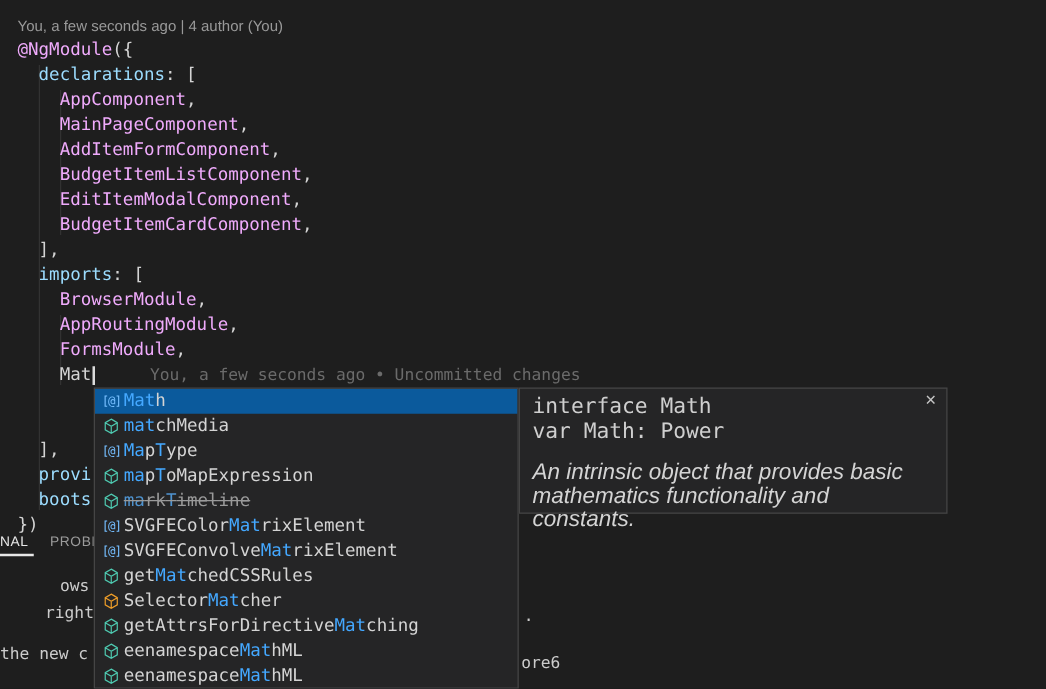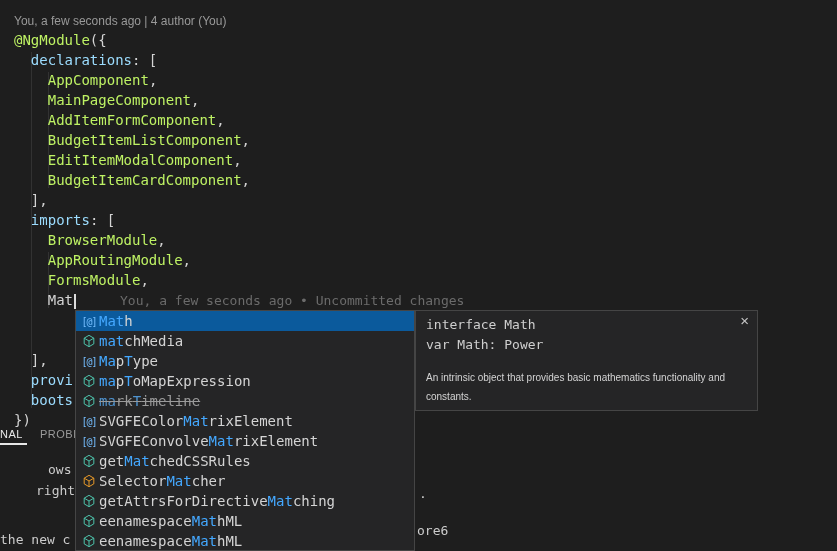--- a/index.html
+++ b/index.html
@@ -3,62 +3,62 @@
 <meta charset="utf-8">
 <style>
   html,body{margin:0;padding:0;background:#1e1e1e;}
   .screen{position:relative;width:837px;height:551px;background:#1e1e1e;overflow:hidden;
           font-family:"DejaVu Sans Mono",monospace;}
 
   
   .codelens{position:absolute;left:14px;top:14px;font:12px "Liberation Sans",sans-serif;color:#999999;}
   .code{position:absolute;left:14px;top:30px;}
   .code-line{height:20px;line-height:20px;white-space:pre;font-size:14px;color:#d4d4d4;}
-  .tok-type{color:#bef264;}
+  .tok-type{color:#f0abfc;}
   .tok-prop{color:#9CDCFE;}
   .tok-punct{color:#d4d4d4;}
   .tok-plain{color:#d4d4d4;}
   .caret{display:inline-block;width:2px;height:15px;background:#dcdcdc;vertical-align:middle;margin-left:1px;}
   .blame{color:#6b6b6b;margin-left:44px;font-size:13px;margin-top:36px;}
   .guide{position:absolute;width:1px;background:#323232;}
   .g1{left:31px;top:52px;height:356px;}
   .g2a{left:48px;top:72px;height:116px;}
   .g2b{left:48px;top:252px;height:56px;}
 
   
   .tab{position:absolute;top:428px;font:11px "Liberation Sans",sans-serif;letter-spacing:.5px;color:#9b9b9b;}
   .tab.active{color:#e7e7e7;}
   [data-name="tab-terminal"]{left:0;}
   [data-name="tab-problems"]{left:40px;}
   .tab-underline{position:absolute;left:0;top:443px;width:27px;height:2px;background:#e7e7e7;}
   .tline{position:absolute;font-size:13px;color:#cccccc;white-space:pre;}
   .t1{left:0;top:462px;padding-left:48px;}
   .t2l{left:0;top:483px;padding-left:36px;}
   .t2r{left:419px;top:486px;}
-  .t3l{left:0;top:516px;margin-top:16px;}
+  .t3l{left:0;top:516px;}
   .t3r{left:417px;top:523px;}
 
   
   .suggest{position:absolute;left:75px;top:310px;width:340px;height:241px;background:#252526;
            border:1px solid #454545;box-sizing:border-box;overflow:hidden;z-index:5;}
   .sg-row{display:flex;align-items:center;height:20px;padding:0 4px 0 3px;font-size:14px;color:#d4d4d4;white-space:pre;}
   .sg-row.selected{background:#0b5a9c;}
   .sg-icon{flex:0 0 20px;width:20px;display:flex;align-items:center;justify-content:center;}
   .sg-icon.variable{color:#75BEFF;font-size:10px;letter-spacing:-1px;}
   .sg-icon.method{color:#4EC9B0;}
   .sg-icon.class{color:#EE9D28;}
   .sg-label .hl{color:#44a8ff;}
   .sg-row.deprecated .sg-label{text-decoration:line-through;color:#9a9a9a;}
   .sg-row.deprecated .sg-label .hl{color:#4f93cf;}
 
   
   .docs{position:absolute;left:415px;top:310px;width:343px;height:101px;background:#252526;
         border:1px solid #454545;box-sizing:border-box;padding:4px 10px;z-index:5;}
-  .docs .sig{font-family:"DejaVu Sans Mono",monospace;font-size:13px;line-height:20px;color:#cfcfcf;white-space:pre;}
-  .docs .desc{font-family:"Liberation Sans",sans-serif;font-size:10px;line-height:19px;color:#d4d4d4;margin-top:13px;}
+  .docs .sig{font-family:"DejaVu Sans Mono",monospace;font-size:17px;line-height:20px;color:#cfcfcf;white-space:pre;}
+  .docs .desc{font-family:"Liberation Sans",sans-serif;font-size:18px;line-height:19px;color:#d4d4d4;margin-top:13px;font-style:italic;}
   .docs .close{position:absolute;top:1px;right:8px;color:#c5c5c5;font-size:15px;cursor:pointer;
                font-family:"Liberation Sans",sans-serif;}
 </style>
 </head>
 <body>
 
 <div class="screen" data-name="vscode-window">
 
   <div class="guide g1" data-name="indent-guide"></div>
   <div class="guide g2a" data-name="indent-guide"></div>

